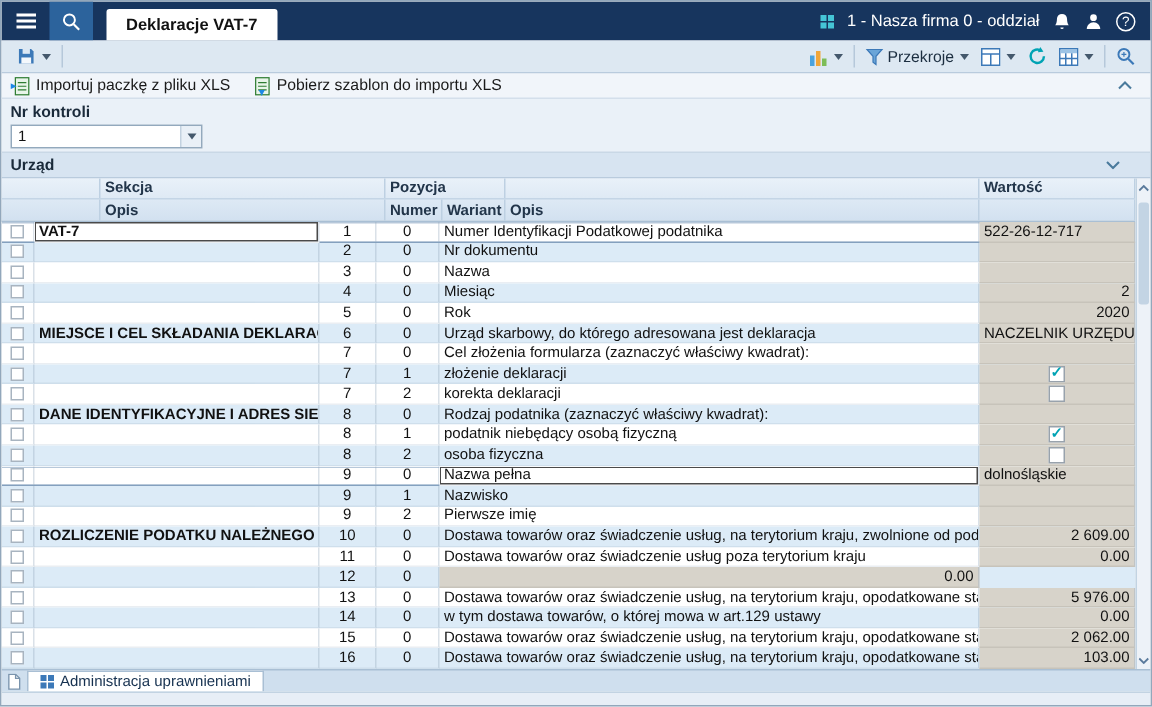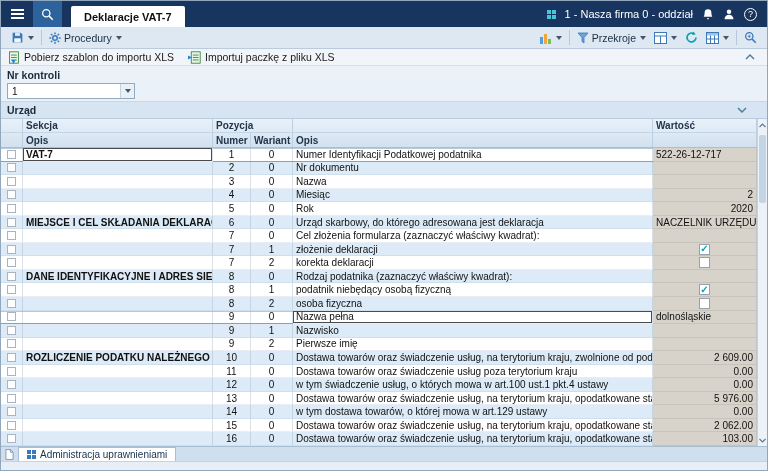--- a/index.html
+++ b/index.html
@@ -36,21 +36,21 @@
   .combo-caret { margin-left:auto; width:14px; height:100%; display:flex; align-items:center; justify-content:center; background:#e9f0f7; border-left:1px solid #c3d2e0; }
   
   .title-row { height:17px; background:#d7e4f1; border-bottom:1px solid #b9cbdd; display:flex; align-items:center; padding:0 6px; gap:6px; flex:none; }
   .title-label { font-size:10.5px; font-weight:bold; color:#1a2a3a; }
   .title-input { width:372px; height:14px; background:#fff; border:1px solid #9ab0c6; font-size:10px; color:#111; display:flex; align-items:center; padding:0 3px; white-space:nowrap; overflow:hidden; }
   .title-row .panel-toggle { padding-right:14px; }
   
   .grid-area { flex:1; position:relative; display:flex; flex-direction:column; min-height:0; }
   .grid-main { flex:1; display:flex; flex-direction:column; margin-right:10px; min-height:0; }
   .grid-header { background:linear-gradient(#e9f1f9,#d2e1f0); border-bottom:1px solid #a9bfd4; flex:none; }
-  .h-row { display:grid; height:14px; font-size:10px; font-weight:bold; color:#22354a; }
+  .h-row { display:grid; height:14px; font-size:10px; font-weight:bold; color:#22354a;padding-left:44px; }
   .h-top { grid-template-columns:22px 190px 80px 1fr 104px; border-bottom:1px solid #c4d5e6; }
   .h-bottom { grid-template-columns:22px 190px 38px 42px 1fr 104px; }
   .hc { display:flex; align-items:center; padding-left:3px; border-right:1px solid #bdd0e2; overflow:hidden; white-space:nowrap; }
   .grid-body { flex:1; display:flex; flex-direction:column; min-height:0; }
   .grid-row { display:grid; grid-template-columns:22px 190px 38px 42px 1fr 104px; flex:1; min-height:0; font-size:10px; color:#111; background:#fff; }
   .grid-row.stripe { background:#dcebf7; }
   .grid-row.selected-row { box-shadow: inset 0 -1px 0 #7d9cbd, inset 0 1px 0 #b7c8da; }
   .cell { display:flex; align-items:center; overflow:hidden; white-space:nowrap; border-right:1px solid rgba(150,170,190,.35); border-bottom:1px solid rgba(160,180,200,.22); }
   .c-check { justify-content:center; }
   .row-checkbox { width:9px; height:9px; background:#fff; border:1px solid #a8b4c0; display:block; }
@@ -125,37 +125,20 @@
   <div class="toolbar">
     <div class="tbtn">
       <svg width="13" height="13" viewBox="0 0 16 16">
           <path d="M2 2h10l2 2v10H2z" fill="#3c79b8"></path>
           <rect x="5" y="2" width="6" height="4" fill="#dce8f4"></rect>
           <rect x="4" y="9" width="8" height="5" fill="#f4f8fc"></rect>
         </svg>
       <span class="caret"></span>
     </div>
     <div class="tsep"></div>
-    <div class="tbtn">
-      <svg width="12" height="12" viewBox="0 0 16 16">
-          <circle cx="8" cy="8" r="3" fill="none" stroke="#3c79b8" stroke-width="2"></circle>
-          <g stroke="#3c79b8" stroke-width="2">
-            <line x1="8" y1="0.5" x2="8" y2="3"></line>
-            <line x1="8" y1="13" x2="8" y2="15.5"></line>
-            <line x1="0.5" y1="8" x2="3" y2="8"></line>
-            <line x1="13" y1="8" x2="15.5" y2="8"></line>
-            <line x1="2.6" y1="2.6" x2="4.4" y2="4.4"></line>
-            <line x1="11.6" y1="11.6" x2="13.4" y2="13.4"></line>
-            <line x1="2.6" y1="13.4" x2="4.4" y2="11.6"></line>
-            <line x1="11.6" y1="4.4" x2="13.4" y2="2.6"></line>
-          </g>
-        </svg>
-      <span>Procedury</span>
-      <span class="caret"></span>
-    </div>
     <div class="toolbar-right">
       <div class="tbtn">
         <svg width="13" height="12">
             <rect x="1" y="5" width="3" height="7" fill="#4aa3df"></rect>
             <rect x="5" y="2" width="3" height="10" fill="#f0a63a"></rect>
             <rect x="9" y="7" width="3" height="5" fill="#7dbd58"></rect>
           </svg>
         <span class="caret"></span>
       </div>
       <div class="tsep"></div>
@@ -198,37 +181,37 @@
             <line x1="4.5" y1="6.5" x2="8.5" y2="6.5" stroke="#3c79b8"></line>
             <line x1="6.5" y1="4.5" x2="6.5" y2="8.5" stroke="#3c79b8"></line>
           </svg>
       </div>
     </div>
   </div>
 
   <div class="linkrow">
     <div class="xls-link">
       <svg width="13" height="13" viewBox="0 0 16 16">
+          <rect x="4" y="1" width="11" height="14" fill="#e8f5e9" stroke="#2e7d32"></rect>
+          <line x1="6" y1="5" x2="13" y2="5" stroke="#2e7d32"></line>
+          <line x1="6" y1="8" x2="13" y2="8" stroke="#2e7d32"></line>
+          <line x1="6" y1="11" x2="13" y2="11" stroke="#2e7d32"></line>
+          <path d="M0 5.5l5 2.5-5 2.5z" fill="#1e88e5"></path>
+        </svg>
+      <span>Importuj paczkę z pliku XLS</span>
+    </div>
+    <div class="xls-link">
+      <svg width="13" height="13" viewBox="0 0 16 16">
           <rect x="3" y="1" width="11" height="14" fill="#e8f5e9" stroke="#2e7d32"></rect>
           <line x1="5" y1="5" x2="12" y2="5" stroke="#2e7d32"></line>
           <line x1="5" y1="8" x2="12" y2="8" stroke="#2e7d32"></line>
           <line x1="5" y1="11" x2="12" y2="11" stroke="#2e7d32"></line>
           <path d="M5.5 16l2.5-5 2.5 5z" transform="rotate(180 8 13.5)" fill="#1e88e5"></path>
         </svg>
       <span>Pobierz szablon do importu XLS</span>
-    </div>
-    <div class="xls-link">
-      <svg width="13" height="13" viewBox="0 0 16 16">
-          <rect x="4" y="1" width="11" height="14" fill="#e8f5e9" stroke="#2e7d32"></rect>
-          <line x1="6" y1="5" x2="13" y2="5" stroke="#2e7d32"></line>
-          <line x1="6" y1="8" x2="13" y2="8" stroke="#2e7d32"></line>
-          <line x1="6" y1="11" x2="13" y2="11" stroke="#2e7d32"></line>
-          <path d="M0 5.5l5 2.5-5 2.5z" fill="#1e88e5"></path>
-        </svg>
-      <span>Importuj paczkę z pliku XLS</span>
     </div>
     <div class="panel-toggle">
       <svg width="10" height="6">
           <polyline points="1,5 5,1 9,5" fill="none" stroke="#4a7a9c" stroke-width="1.4"></polyline>
         </svg>
     </div>
   </div>
 
   <div class="filter-panel">
     <div class="filter-label">Nr kontroli</div>
@@ -464,21 +447,20 @@
     <div class="cell c-wartosc right">0.00</div>
   </div>
 
   <div class="grid-row stripe">
     <div class="cell c-check">
               <span class="row-checkbox"></span>
             </div>
     <div class="cell c-sekcja"></div>
     <div class="cell c-numer">12</div>
     <div class="cell c-wariant">0</div>
-    <div class="cell c-opis">w tym świadczenie usług, o których mowa w art.100 ust.1 pkt.4 ustawy</div>
     <div class="cell c-wartosc right">0.00</div>
   </div>
 
   <div class="grid-row">
     <div class="cell c-check">
               <span class="row-checkbox"></span>
             </div>
     <div class="cell c-sekcja"></div>
     <div class="cell c-numer">13</div>
     <div class="cell c-wariant">0</div>

